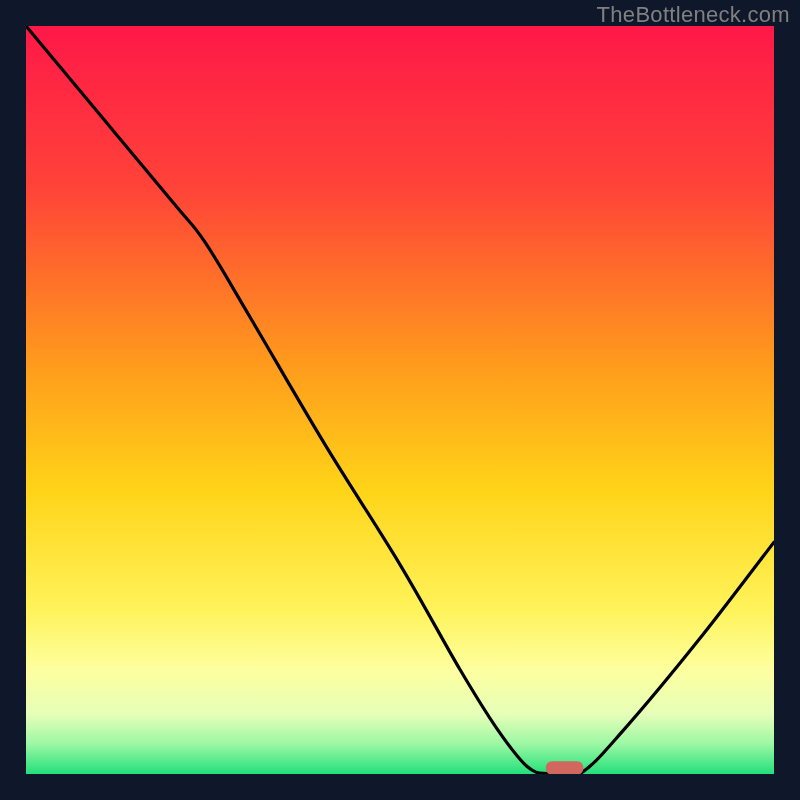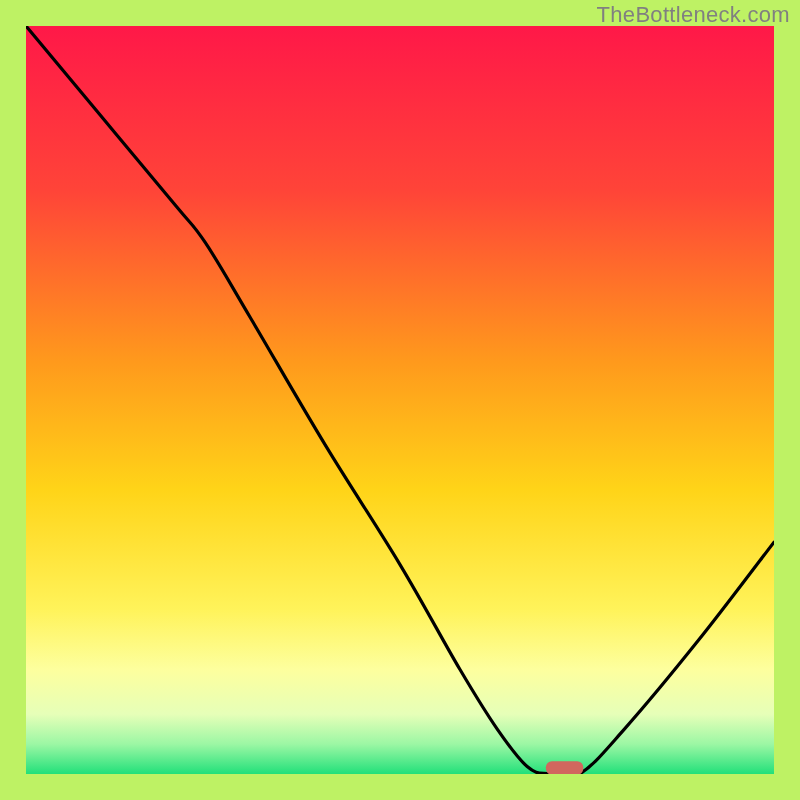--- a/index.html
+++ b/index.html
@@ -8,21 +8,21 @@
     width: 800px;
     height: 800px;
     background: #000;
     overflow: hidden;
     font-family: Arial, Helvetica, sans-serif;
   }
   .frame {
     position: relative;
     width: 800px;
     height: 800px;
-    background: #bef264;
+    background: #0f172a;
   }
   .watermark {
     position: absolute;
     top: 2px;
     right: 10px;
     color: #808080;
     font-size: 22px;
     font-weight: 500;
     letter-spacing: 0.3px;
     z-index: 10;

